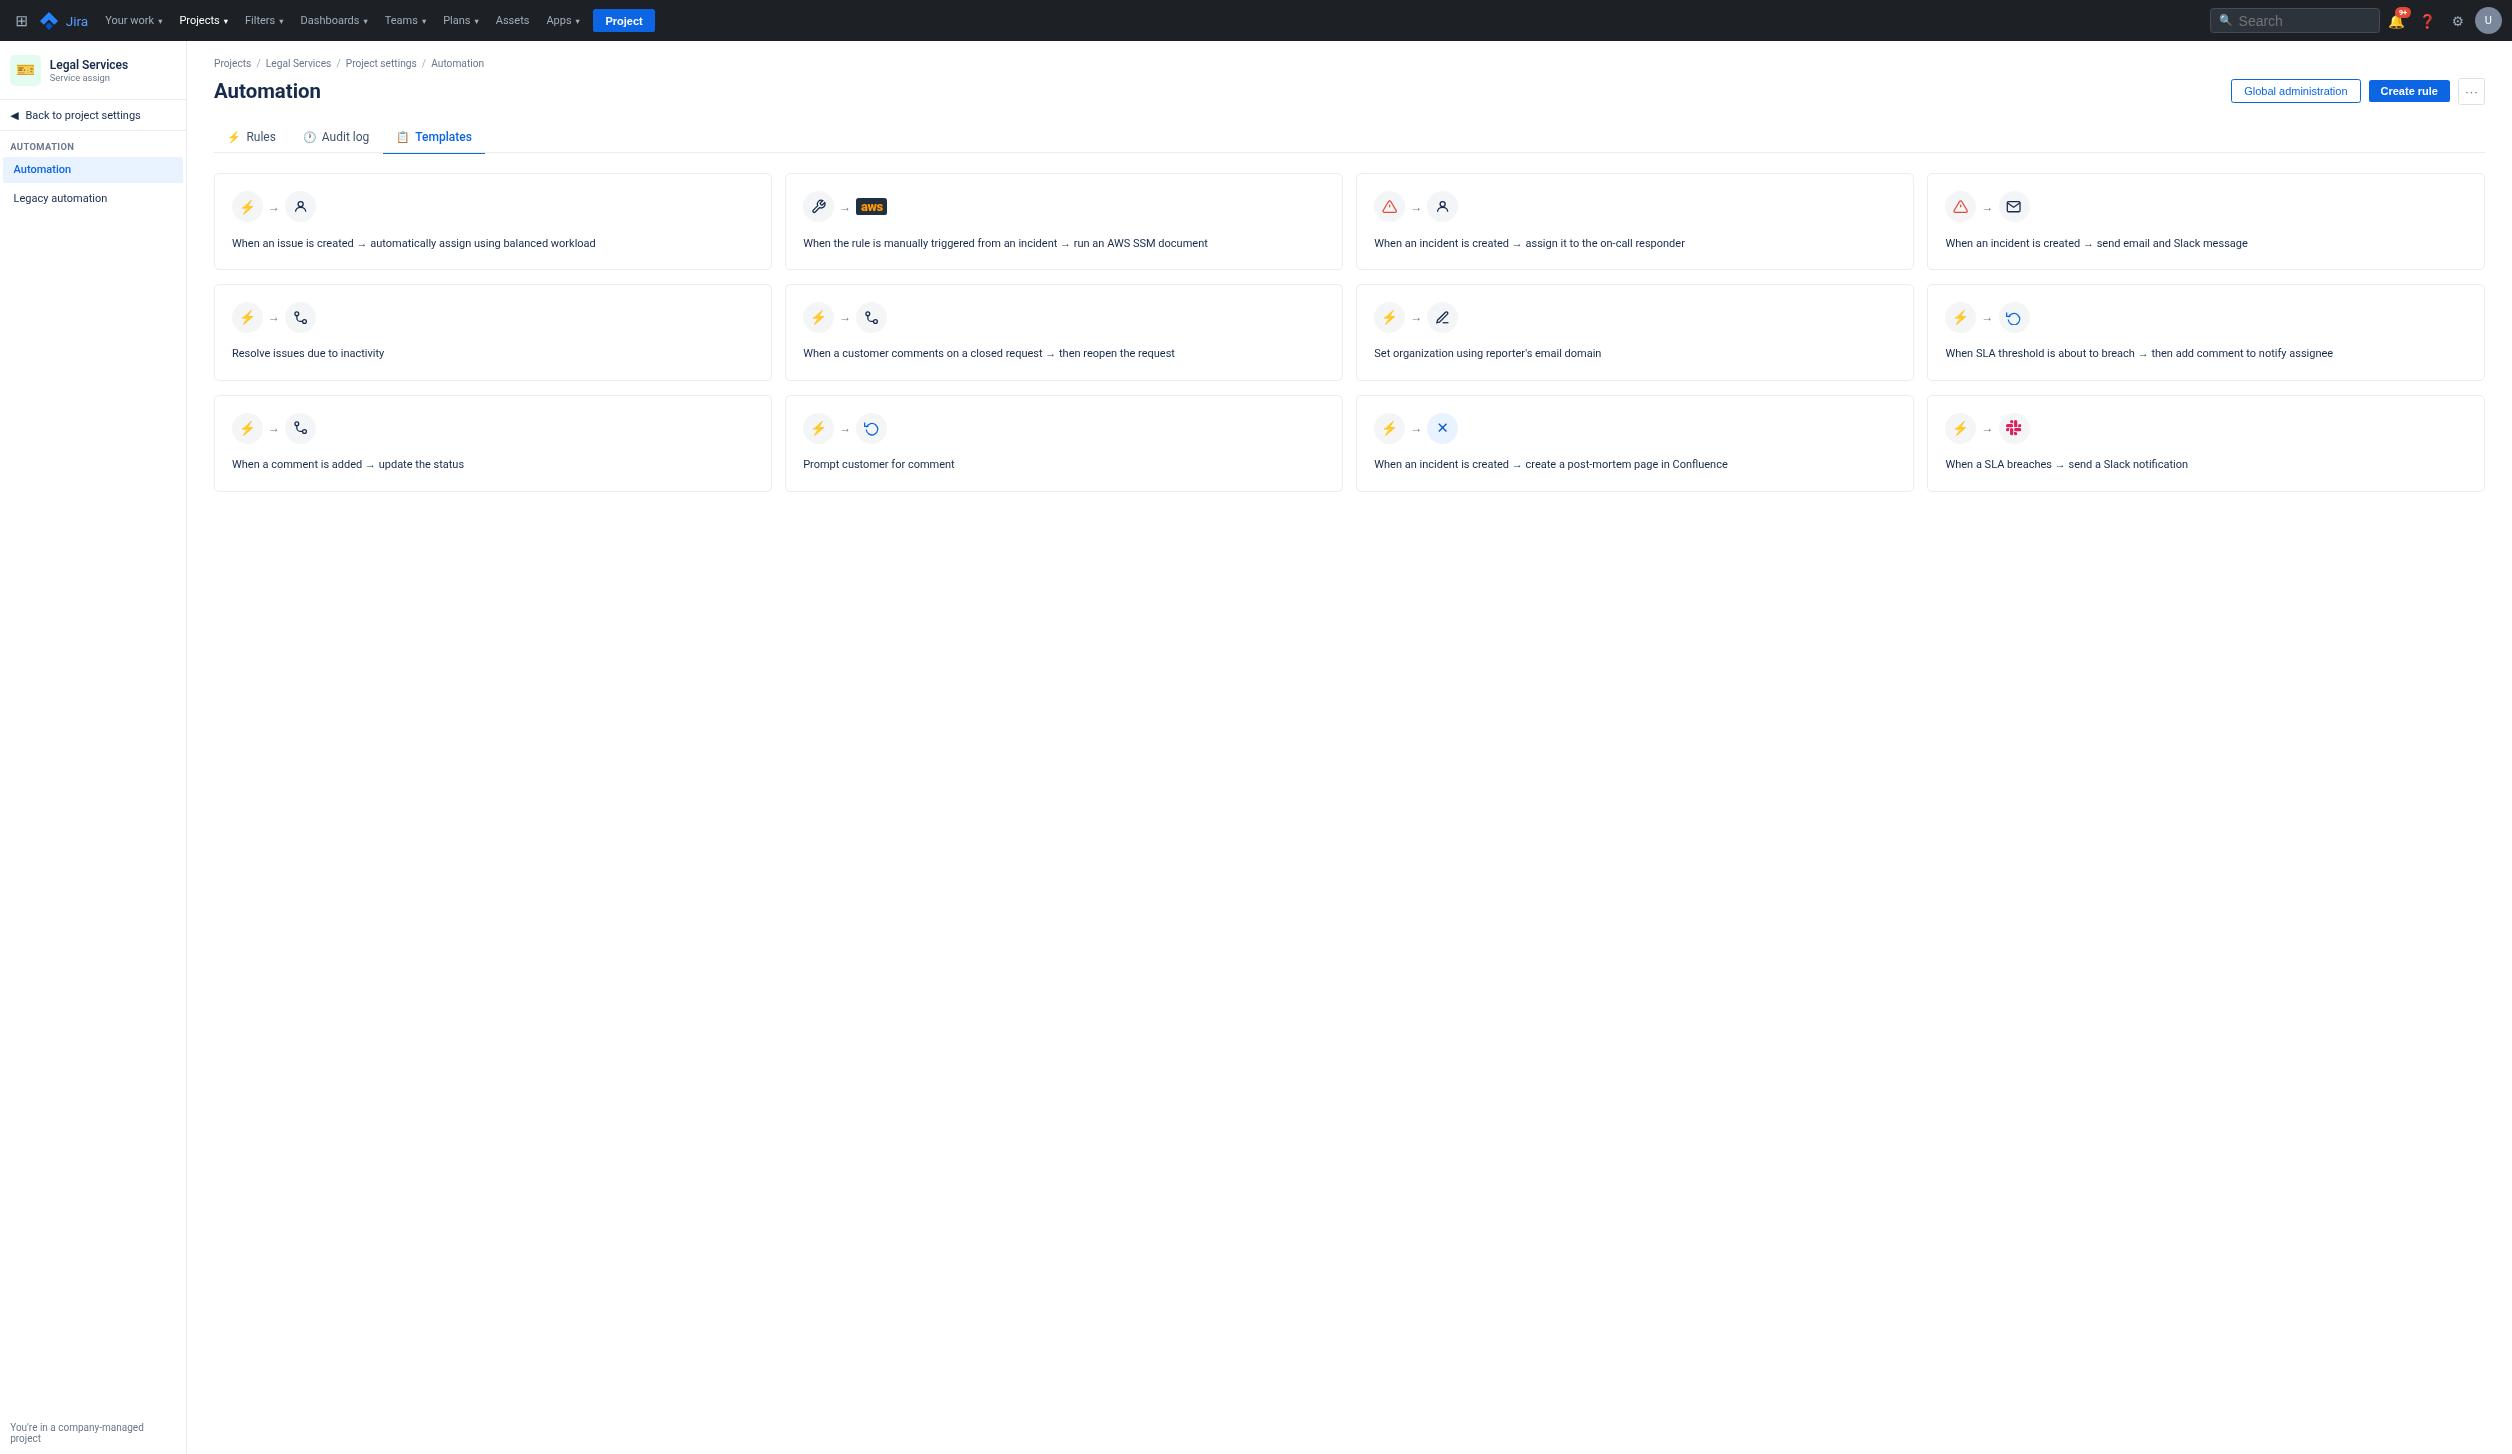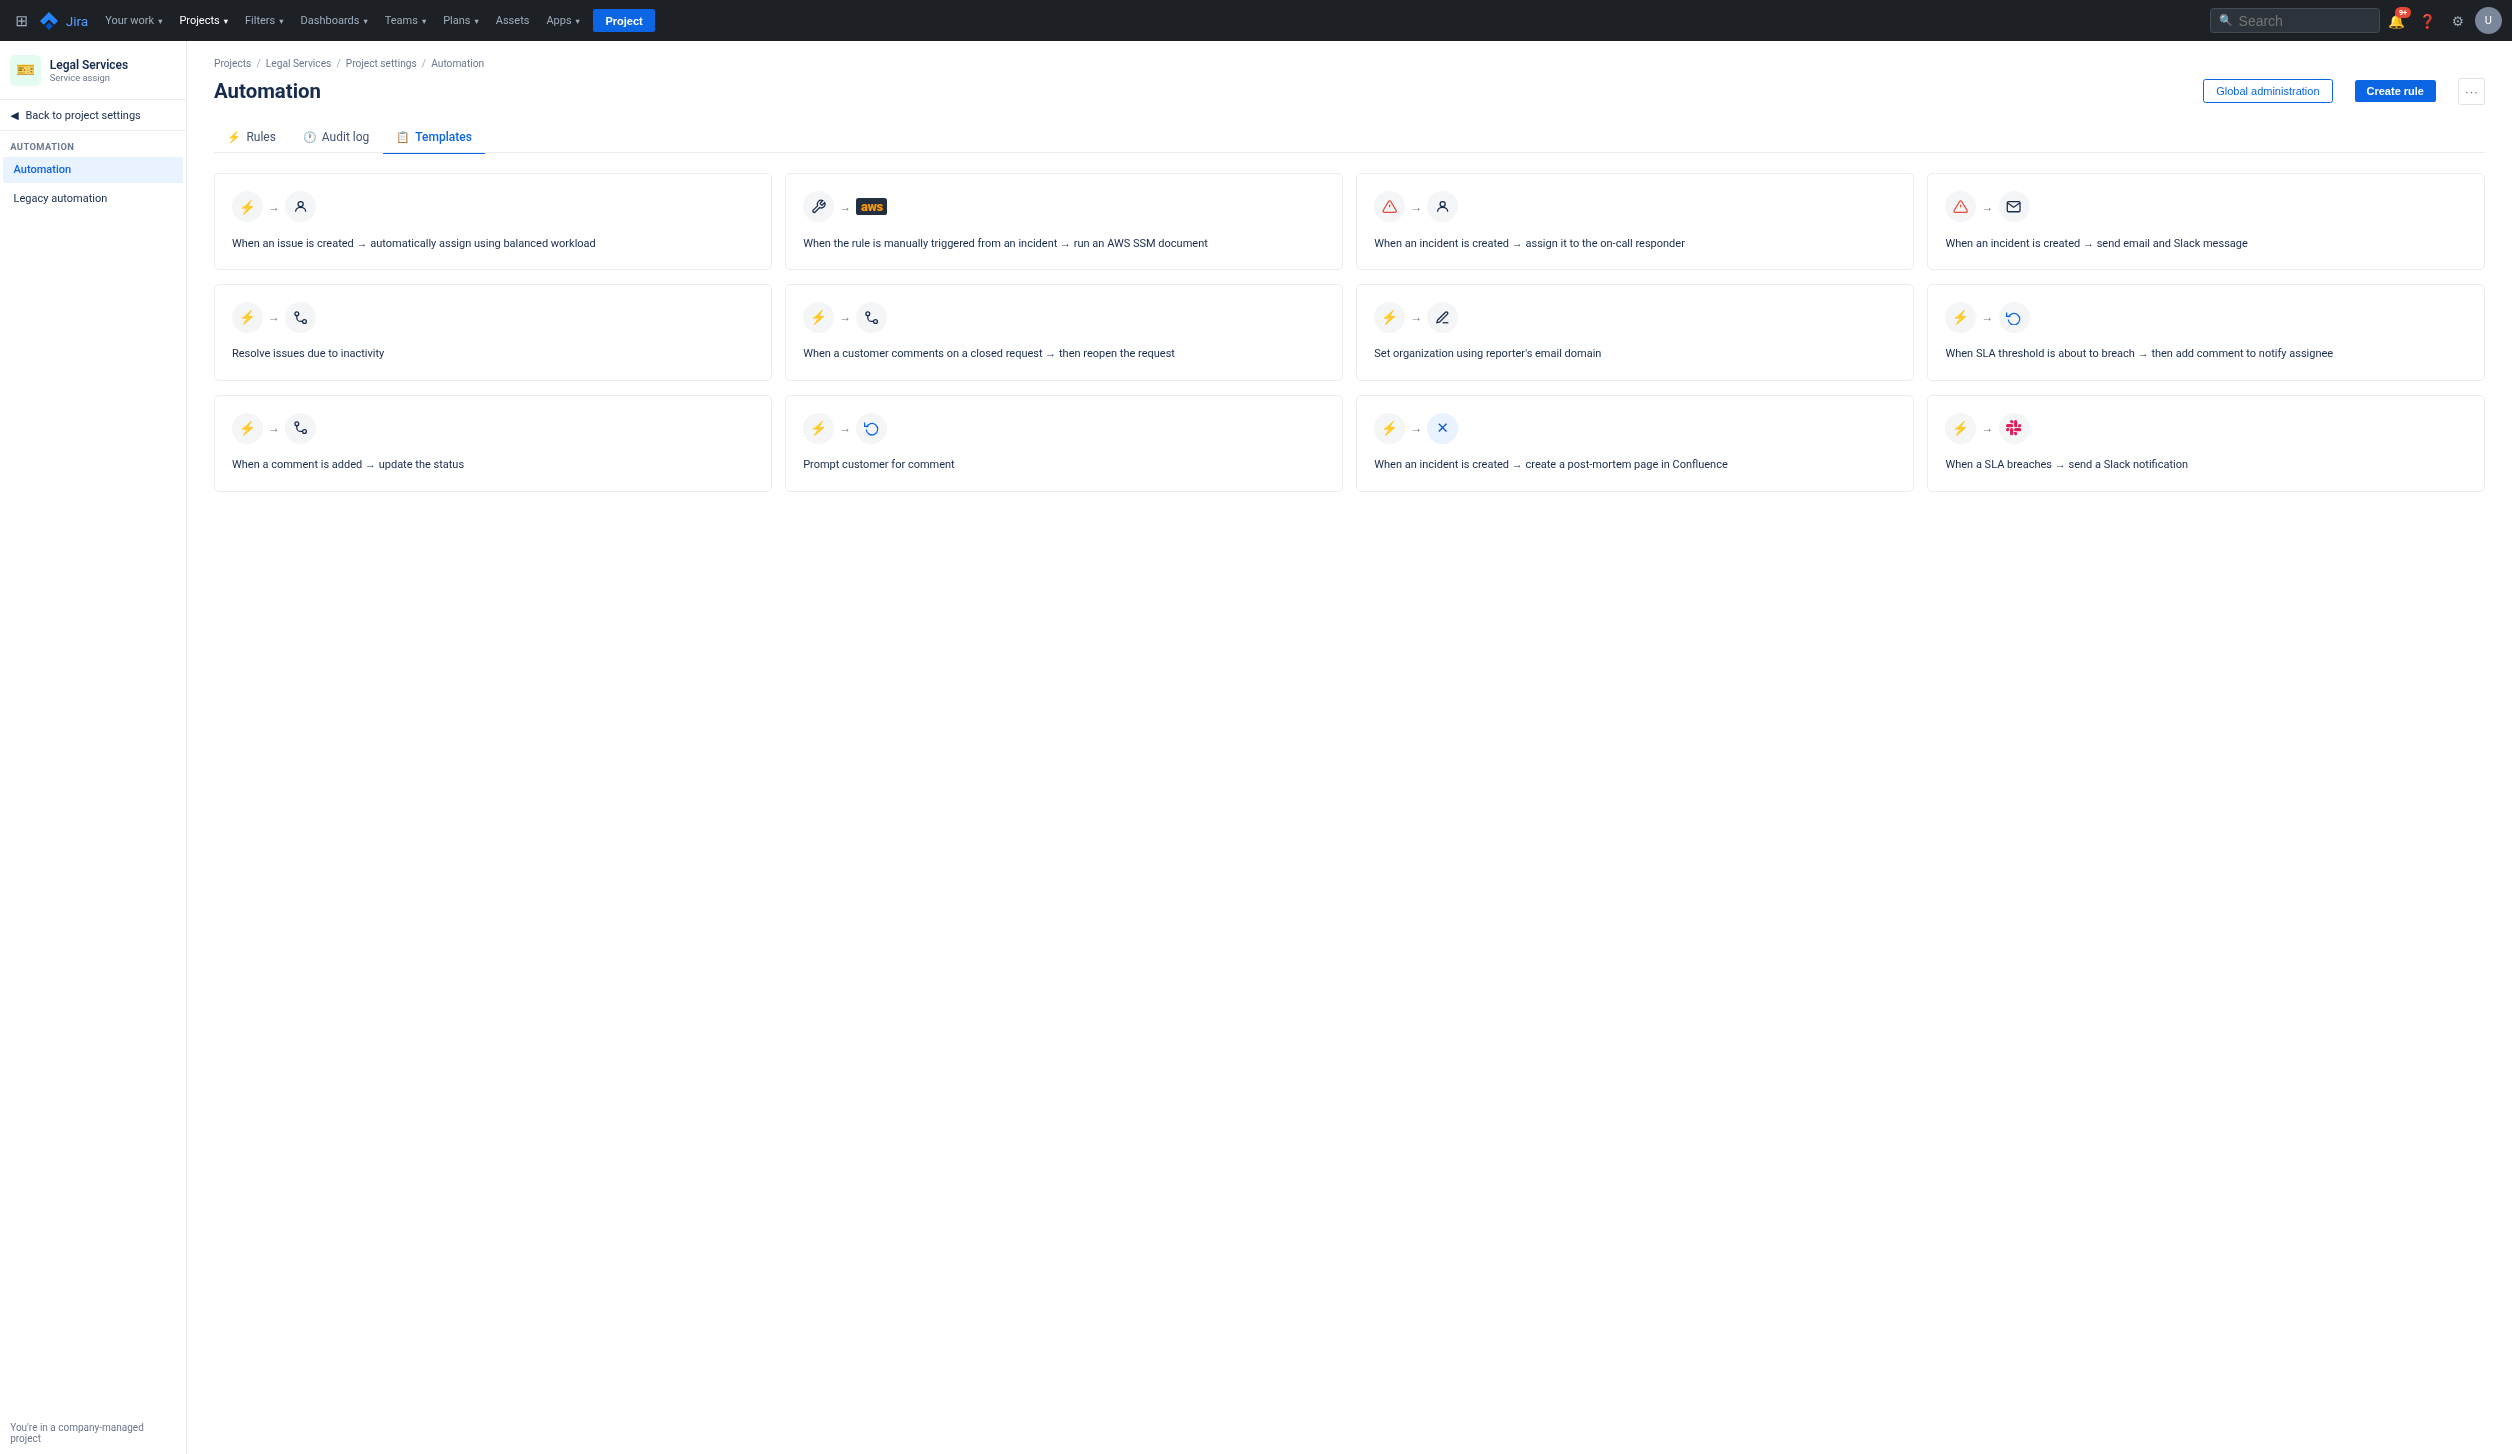--- a/index.html
+++ b/index.html
@@ -87,21 +87,21 @@
       display: flex; align-items: center; gap: 5.1px; font-size: 10.2px; color: #6b778c; margin-bottom: 8.5px;
     }
     .breadcrumb a { color: #6b778c; text-decoration: none; cursor: pointer; }
     .breadcrumb-sep { color: #9fadbc; }
 
     
     .page-header {
       display: flex; align-items: center; justify-content: space-between; margin-bottom: 17px;
     }
     .page-title { font-size: 20.4px; font-weight: 700; color: #172b4d; }
-    .page-header-actions { display: flex; align-items: center; gap: 22px; margin-left: 30px; }
+    .page-header-actions { display: flex; align-items: center; gap: 8px; margin-left: 30px; }
     .btn-global-admin {
       background: #fff; color: #0c66e4; border: 0.9px solid #0c66e4; padding: 5.1px 12px;
       border-radius: 2.6px; font-size: 11px; font-weight: 500; cursor: pointer;
     }
     .btn-create-rule {
       background: #0c66e4; color: #fff; border: none; padding: 5.1px 12px;
       border-radius: 2.6px; font-size: 11px; font-weight: 600; cursor: pointer;
     }
     .btn-more {
       background: #fff; border: 0.9px solid #dfe1e6; border-radius: 2.6px;

